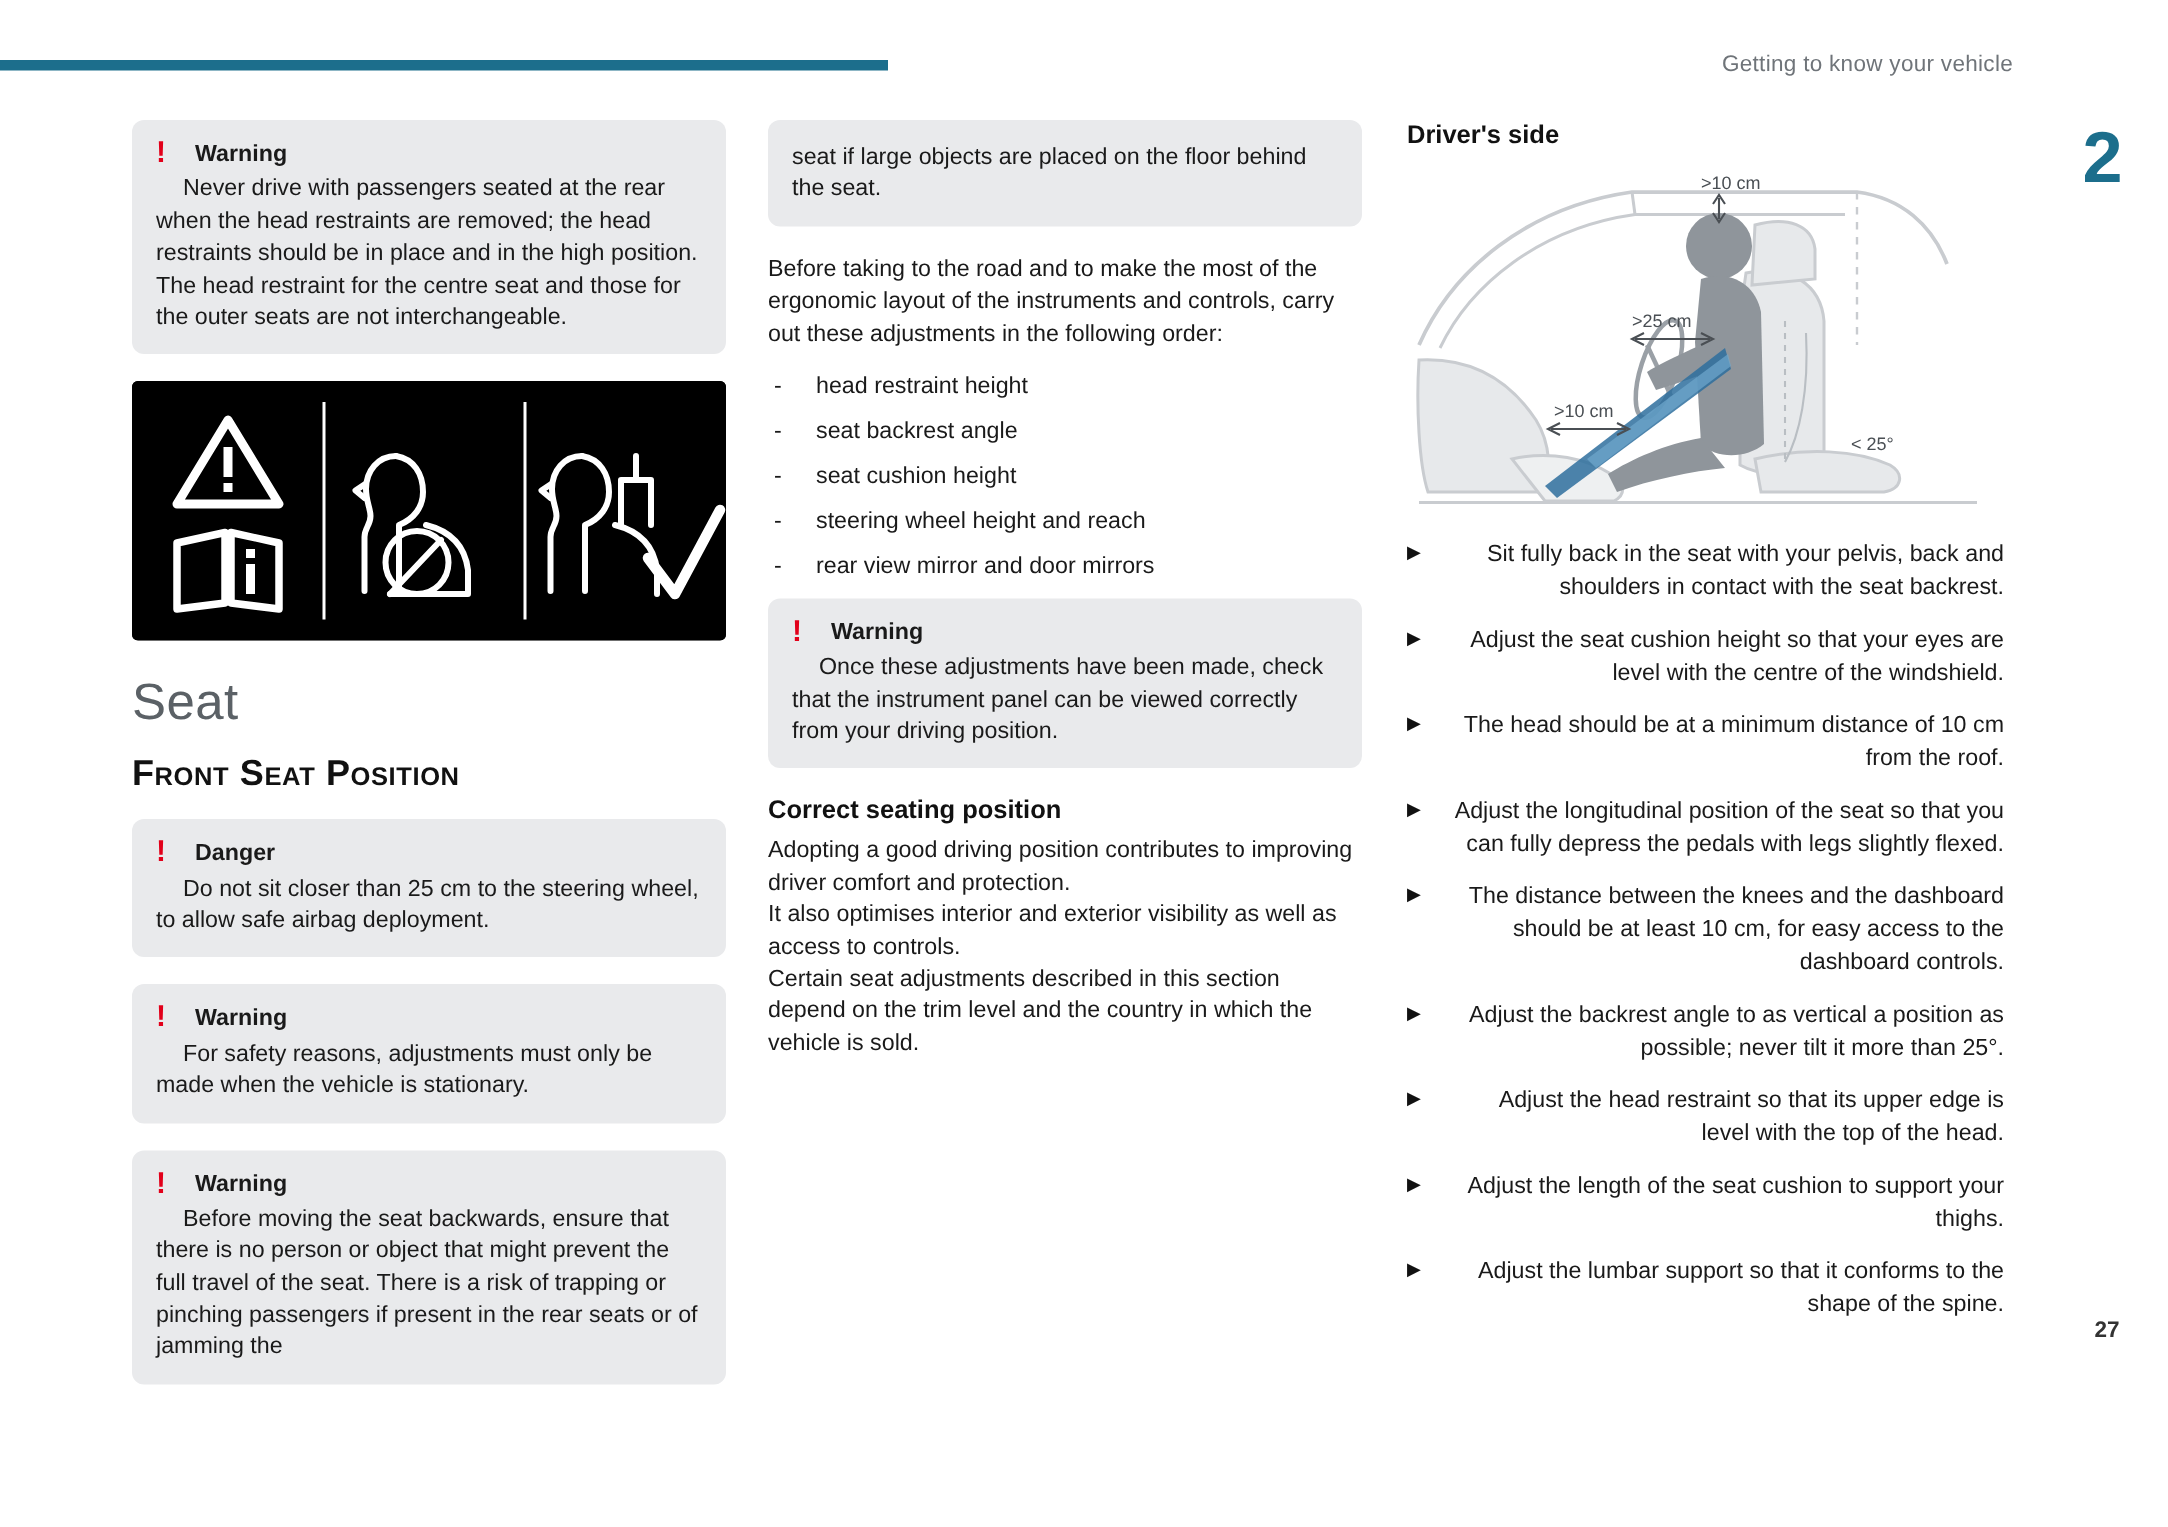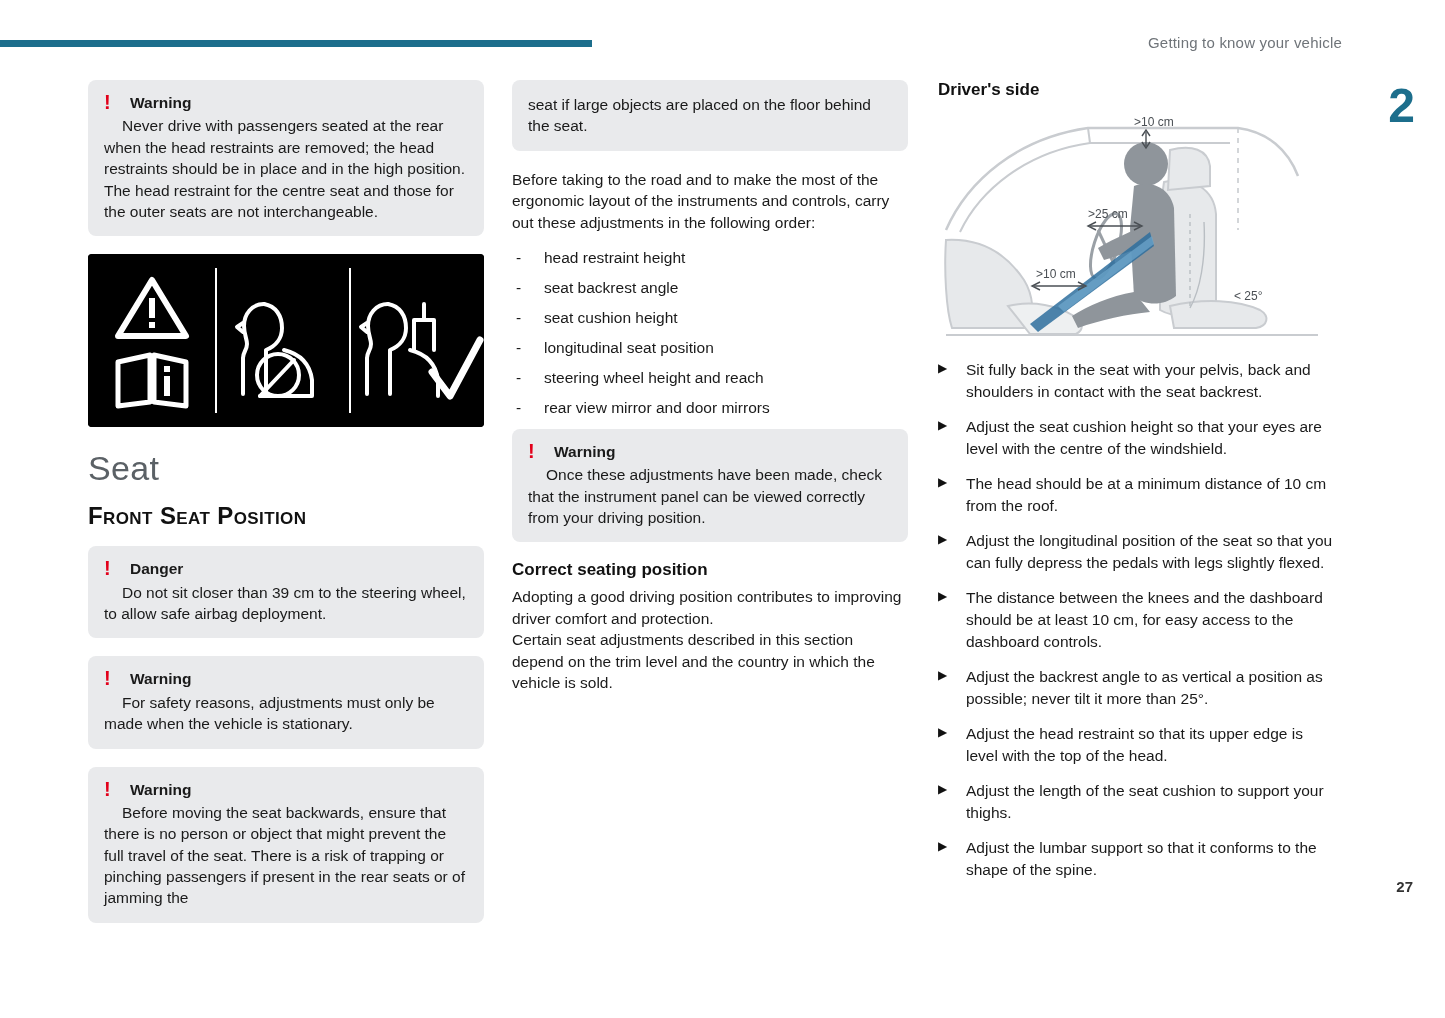--- a/index.html
+++ b/index.html
@@ -154,20 +154,21 @@
     content: "-";
     position: absolute;
     left: 4px;
     top: 0;
   }
 
   ul.arrow-list {
     list-style: none;
     margin: 0;
     padding: 0;
+    text-align: right;
   }
   ul.arrow-list li {
     font-size: 15.5px;
     line-height: 1.42;
     padding-left: 28px;
     position: relative;
     margin-bottom: 13px;
   }
   ul.arrow-list li::before {
     content: "\25B6";
@@ -241,21 +242,21 @@
         <polyline points="344,118 362,142 392,86" fill="none" stroke="#ffffff" stroke-width="7" stroke-linejoin="round" stroke-linecap="round"></polyline>
       </svg>
     </div>
 
     <h1 class="section-title">Seat</h1>
     <h2 class="sub-title">Front Seat Position</h2>
 
     <div class="callout">
       <span class="bang">!</span>
       <div class="c-title">Danger</div>
-      <div class="c-body"><span class="indent-first"></span><span>Do not sit closer than 39 cm to the steering wheel, to allow safe airbag deployment.</span></div>
+      <div class="c-body"><span class="indent-first"></span><span>Do not sit closer than 25 cm to the steering wheel, to allow safe airbag deployment.</span></div>
     </div>
 
     <div class="callout">
       <span class="bang">!</span>
       <div class="c-title">Warning</div>
       <div class="c-body"><span class="indent-first"></span><span>For safety reasons, adjustments must only be made when the vehicle is stationary.</span></div>
     </div>
 
     <div class="callout">
       <span class="bang">!</span>
@@ -270,33 +271,33 @@
     <div class="callout" style="padding-top:14px;">
       <div class="c-body">seat if large objects are placed on the floor behind the seat.</div>
     </div>
 
     <p class="body">Before taking to the road and to make the most of the ergonomic layout of the instruments and controls, carry out these adjustments in the following order:</p>
 
     <ul class="dash-list">
       <li>head restraint height</li>
       <li>seat backrest angle</li>
       <li>seat cushion height</li>
-      <li>longitudinal seat position</li>
       <li>steering wheel height and reach</li>
       <li>rear view mirror and door mirrors</li>
     </ul>
 
     <div class="callout">
       <span class="bang">!</span>
       <div class="c-title">Warning</div>
       <div class="c-body"><span class="indent-first"></span><span>Once these adjustments have been made, check that the instrument panel can be viewed correctly from your driving position.</span></div>
     </div>
 
     <h3 class="bold-head">Correct seating position</h3>
     <p class="body tight">Adopting a good driving position contributes to improving driver comfort and protection.</p>
+    <p class="body tight">It also optimises interior and exterior visibility as well as access to controls.</p>
     <p class="body">Certain seat adjustments described in this section depend on the trim level and the country in which the vehicle is sold.</p>
 
   </div>
 
   <div class="col col-3">
 
     <h3 class="bold-head" style="margin-bottom:10px;">Driver's side</h3>
 
     <div class="drawing">
       <svg width="398" height="235" viewBox="0 0 398 235" xmlns="http://www.w3.org/2000/svg">

